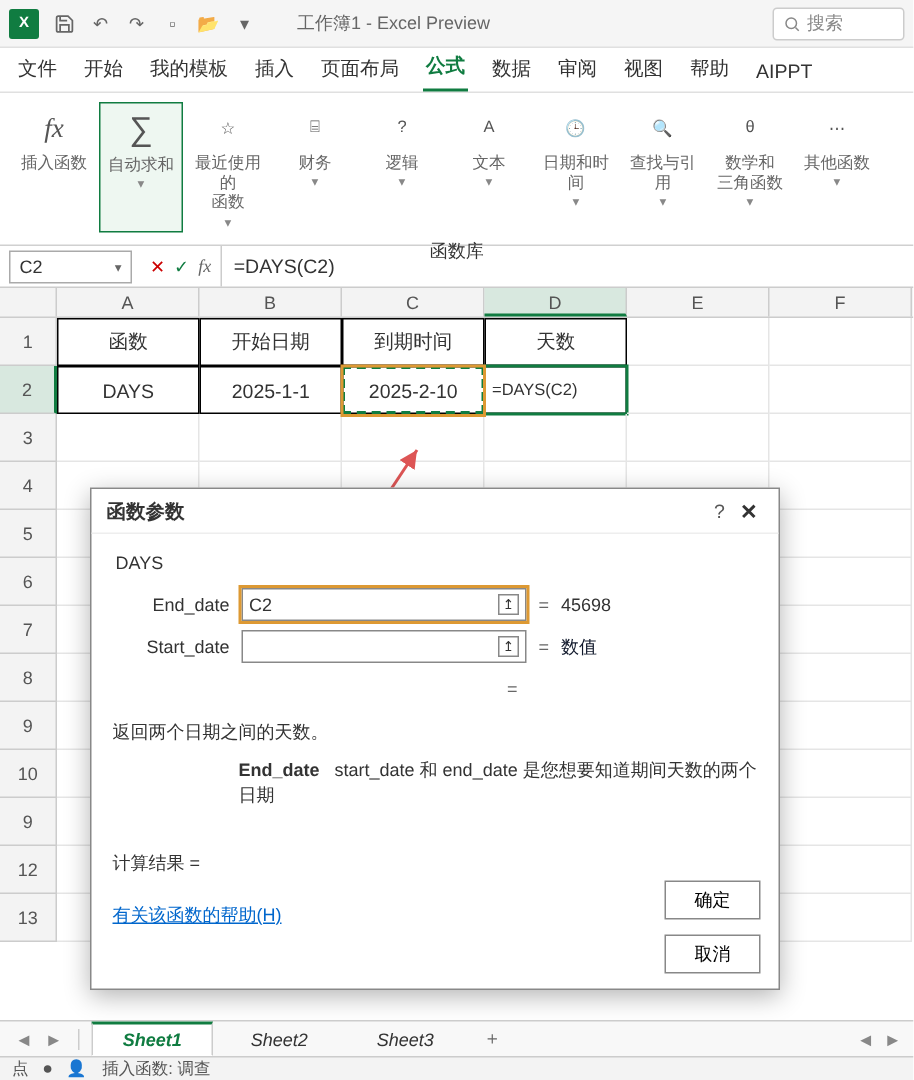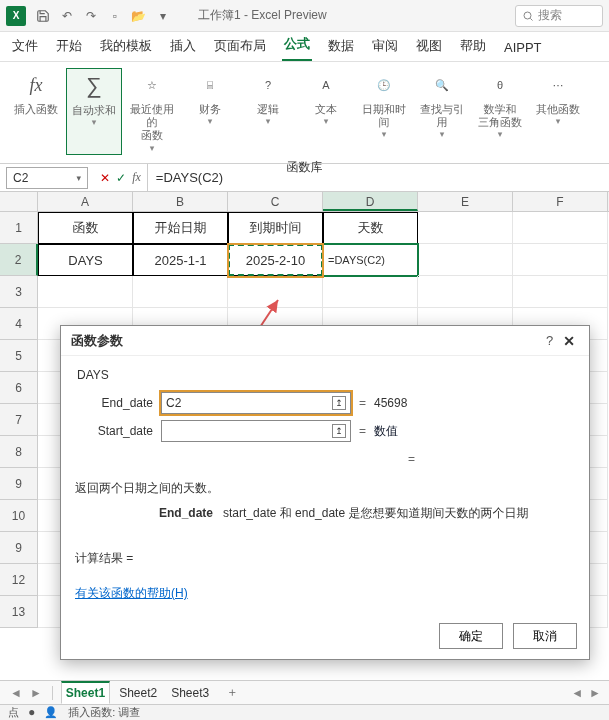--- a/index.html
+++ b/index.html
@@ -51,46 +51,46 @@
 .rowh.sel { background:#d8e8df; border-right:2px solid #107c41; }
 .cell { width:95px; border-right:1px solid #e5e5e5; border-bottom:1px solid #e5e5e5; padding:0 4px; font-size:13px; display:flex; align-items:center; justify-content:center; }
 
 .tb { border:1px solid #000 !important; }
 .activecell { outline:2px solid #107c41; outline-offset:-1px; }
 .marq { outline:2px dashed #107c41; outline-offset:-2px; }
 .redbox { position:absolute; border:2px solid #d93; pointer-events:none; }
 .arrow-svg { position:absolute; pointer-events:none; }
 
 
-.dialog { position:absolute; left:60px; top:325px; width:530px; height:335px; background:#fff; border:1px solid #888; box-shadow:0 4px 16px rgba(0,0,0,.3); }
+.dialog { position:absolute; left:60px; top:325px; width:460px; height:335px; background:#fff; border:1px solid #888; box-shadow:0 4px 16px rgba(0,0,0,.3); }
 .dlg-title { height:30px; display:flex; align-items:center; padding:0 10px; font-size:13px; font-weight:600; border-bottom:1px solid #eee;}
 .dlg-help { margin-left:auto; color:#555; cursor:pointer; font-weight:normal; padding:0 6px;}
 .dlg-close { color:#333; cursor:pointer; padding:0 4px; font-size:14px;}
 .dlg-body { padding:10px 14px; font-size:12px; }
 .dlg-fn { font-size:12px; margin:2px 0 10px 2px; }
 .param-row { display:flex; align-items:center; margin:6px 0; gap:8px;}
 .param-label { width:78px; text-align:right; }
 .param-input { width:190px; height:22px; border:1px solid #888; padding:0 4px; font-size:12px; display:flex; align-items:center; justify-content:space-between; background:#fff;}
 .param-input.red { outline:2px solid #d93; }
 .collapse-icon { width:14px; height:14px; border:1px solid #888; display:flex; align-items:center; justify-content:center; font-size:9px; cursor:pointer;}
 .eq { color:#666; }
 .param-val { color:#0f172a; }
 .param-val.v { color:#333; }
 .dlg-desc { margin:14px 0 8px; }
 .dlg-argdesc { }
 .dlg-result { margin-top:28px; }
 .dlg-link { color:#0066cc; text-decoration:underline; cursor:pointer; margin-top:18px; display:inline-block;}
-.dlg-btns { position:absolute; right:12px; bottom:10px; display:flex; gap:10px; }
+.dlg-btns { position:absolute; right:12px; bottom:10px; display:flex; gap:10px;flex-direction:column; }
 .dlg-btn { width:64px; height:26px; border:1px solid #888; background:#fff; cursor:pointer; font-size:12px;}
 
 
 .sheettabs { position:absolute; bottom:16px; left:0; right:0; height:24px; border-top:1px solid #ccc; background:#f8f8f8; display:flex; align-items:center; padding:0 8px; gap:4px; font-size:12px;}
 .st-nav { color:#888; cursor:pointer; padding:0 2px;}
 .st-sep { width:1px; height:14px; background:#ccc; margin:0 4px;}
-.st-tab { padding:3px 4px; cursor:pointer; border:1px solid transparent;}
+.st-tab { padding:3px 20px; cursor:pointer; border:1px solid transparent;font-style:italic;}
 .st-tab.active { background:#fff; border:1px solid #ccc; border-bottom-color:#fff; color:#107c41; font-weight:600; border-top:2px solid #107c41;}
 .st-add { margin-left:8px; color:#666; cursor:pointer;}
 .st-scroll { margin-left:auto; display:flex; gap:6px; color:#888;}
 
 
 .status { position:absolute; bottom:0; left:0; right:0; height:16px; background:#f3f3f3; border-top:1px solid #ccc; font-size:11px; color:#555; display:flex; align-items:center; padding:0 8px; gap:10px;}
 </style>
 </head>
 <body>
 

